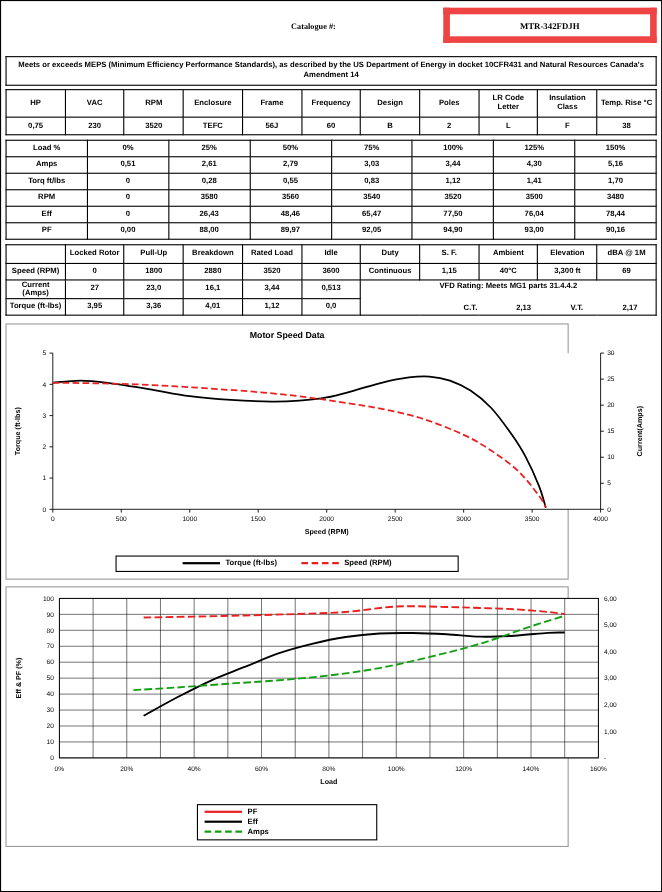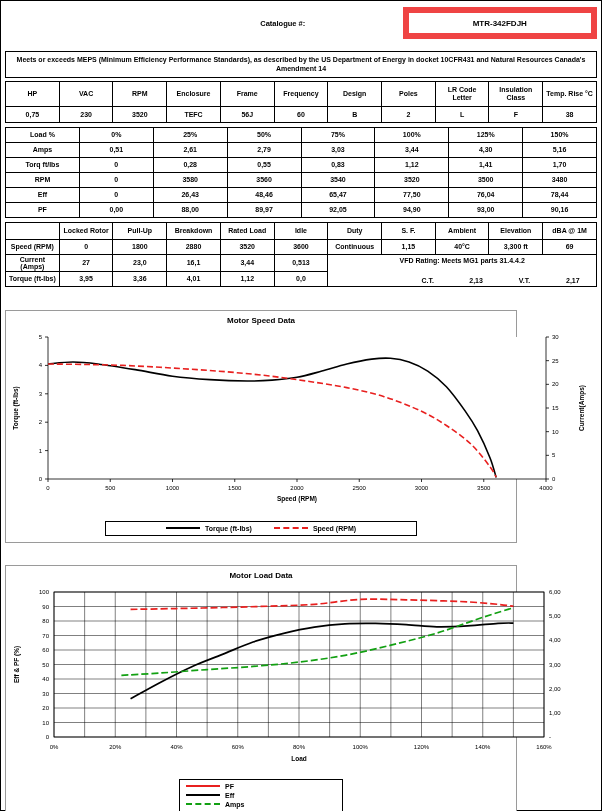--- a/index.html
+++ b/index.html
@@ -16,21 +16,21 @@
     width:602px;height:811px;
     box-sizing:border-box;
     border:1px solid #000;
     padding:4px;
   }
   table{border-collapse:collapse;}
   td,th{border:1px solid #000;text-align:center;vertical-align:middle;font-size:7px;font-weight:bold;padding:1px 2px;}
   .noborder td{border:none;}
 
   
-  .cat-wrap{width:592px;margin:2px 0 12px 0;}
+  .cat-wrap{width:592px;margin:2px 0 12px 0;font-family:Liberation Serif, serif;}
   .cat-wrap table{width:100%;}
   .cat-label{border:none;text-align:right;font-weight:bold;font-size:7.5px;width:52%;padding-right:6px;}
   .cat-blank{border:none;width:16%;}
   .cat-value{border:6px solid #ef4444;width:32%;height:18px;font-size:8px;font-weight:bold;}
 
   
   .meps{width:592px;margin-top:3px;}
   .meps td{padding:3px 6px;font-size:7px;line-height:1.35;font-weight:bold;}
 
   
@@ -47,21 +47,21 @@
   
   .spec{width:592px;margin-top:4px;table-layout:fixed;}
   .spec td{height:12px;}
   .spec td.hdr{height:14px;}
 
   
   .panel{
     width:512px;
     border:1px solid #9a9a9a;
     box-sizing:border-box;
-    margin-top:22px;
+    margin-top:6px;
     background:#fff;
     position:relative;
   }
   .panel-title{
     text-align:center;
     font-size:8px;
     font-weight:bold;
     padding:5px 0 2px 0;
   }
   .plotbox{position:relative;}
@@ -330,21 +330,20 @@
         <span>Torque (ft-lbs)</span>
       </div>
       <div class="legend-item">
         <span class="swatch" style="border-top-color:#e8201f;border-top-style:dashed;"></span>
         <span>Speed (RPM)</span>
       </div>
     </div>
   </div>
 
   <div class="panel">
-    <div class="panel-title">Motor Load Data</div>
     <div class="plotbox">
       <svg id="svg-load" width="590" height="195" viewBox="0 0 590 195">
           <rect x="48" y="10" width="490" height="145" fill="#fff" stroke="#000" stroke-width="0.8"></rect>
           <line x1="48" y1="10" x2="48" y2="155" stroke="#000" stroke-width="0.5"></line>
           <line x1="109.25" y1="10" x2="109.25" y2="155" stroke="#000" stroke-width="0.5"></line>
           <line x1="170.5" y1="10" x2="170.5" y2="155" stroke="#000" stroke-width="0.5"></line>
           <line x1="231.75" y1="10" x2="231.75" y2="155" stroke="#000" stroke-width="0.5"></line>
           <line x1="293" y1="10" x2="293" y2="155" stroke="#000" stroke-width="0.5"></line>
           <line x1="354.25" y1="10" x2="354.25" y2="155" stroke="#000" stroke-width="0.5"></line>
           <line x1="415.5" y1="10" x2="415.5" y2="155" stroke="#000" stroke-width="0.5"></line>

